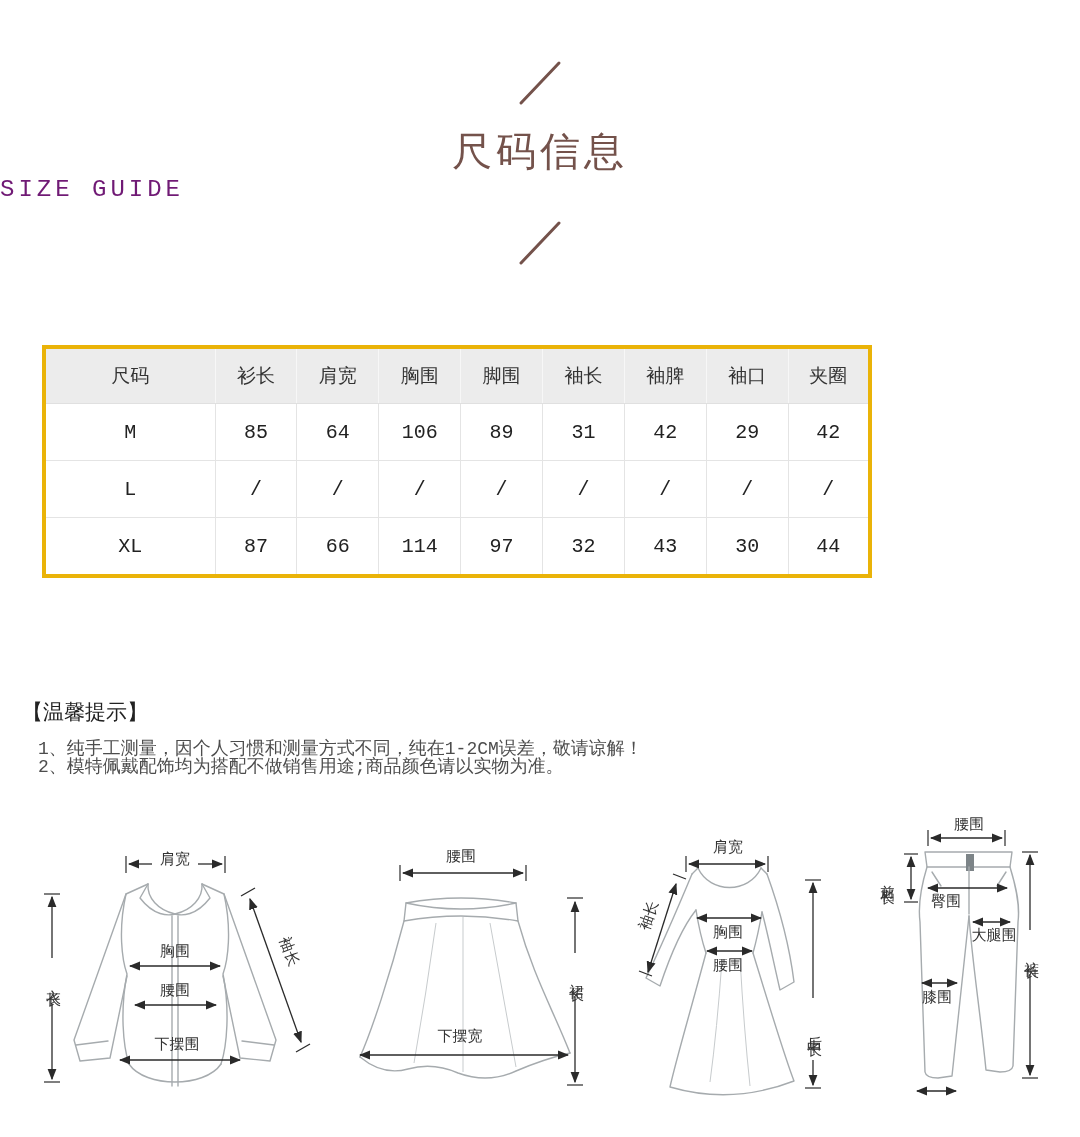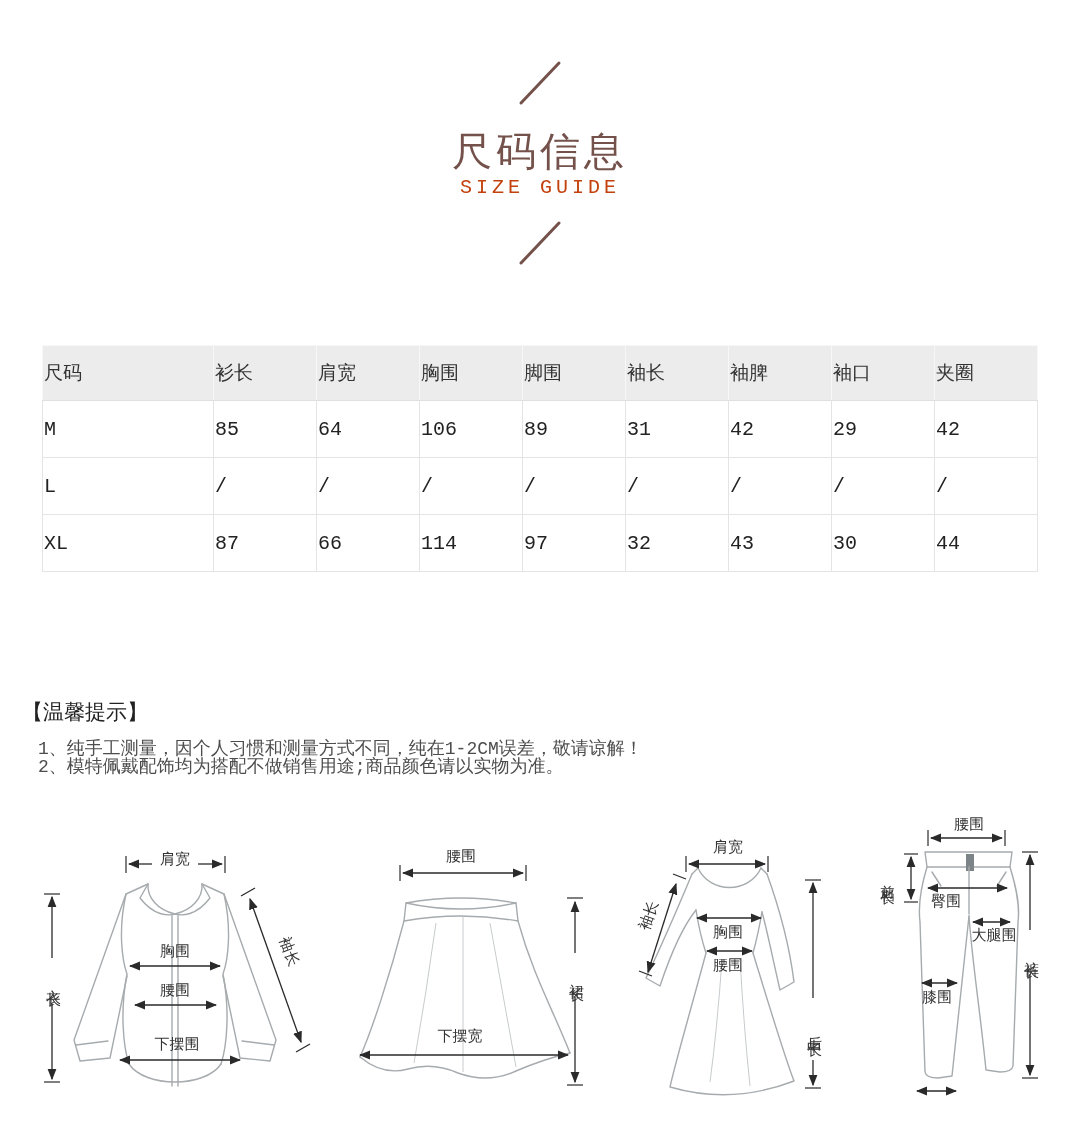--- a/index.html
+++ b/index.html
@@ -3,26 +3,26 @@
 <meta charset="utf-8">
 <style>
   html,body{margin:0;padding:0;background:#fff;}
   .page{position:relative;width:1080px;height:1137px;background:#ffffff;overflow:hidden;
         font-family:Liberation Mono, monospace;color:#333;}
 
   
   .slash{position:absolute;}
   .hdr-title{position:absolute;left:0;right:0;top:124px;text-align:center;
              font-size:40px;letter-spacing:4px;color:#74524b;font-weight:400;}
-  .hdr-sub{position:absolute;left:0;right:0;top:176px;text-align:center;
-           font-size:20px;letter-spacing:4px;color:#c2410c;font-weight:400;}
-
-  
-  .size-table{position:absolute;left:42px;top:345px;width:996px;border-collapse:collapse;
-              table-layout:fixed;text-align:left;border:1px solid #eab308;}
+  .hdr-sub{position:absolute;left:0;right:0;top:176px;
+           font-size:24px;letter-spacing:4px;color:#701a75;font-weight:400;}
+
+  
+  .size-table{position:absolute;left:42px;top:345px;width:830px;border-collapse:collapse;
+              table-layout:fixed;text-align:center;border:4px solid #eab308;}
   .size-table th{height:52px;background:#ececec;font-size:19px;font-weight:500;color:#333;
                  border:1px solid #f7f7f7;border-bottom:1px solid #e0e0e0;}
   .size-table td{height:54px;background:#fff;font-size:20px;color:#222;
                  border:1px solid #e4e4e4;font-weight:400;}
 
   
   .notice-heading{position:absolute;left:22px;top:698px;font-size:21px;color:#222;}
   .notice-line{position:absolute;left:38px;font-size:18px;color:#4d4d4d;text-align:right;}
   .notice-line.l1{top:736px;} .notice-line.l2{top:722px;margin-top:32px;}
 

